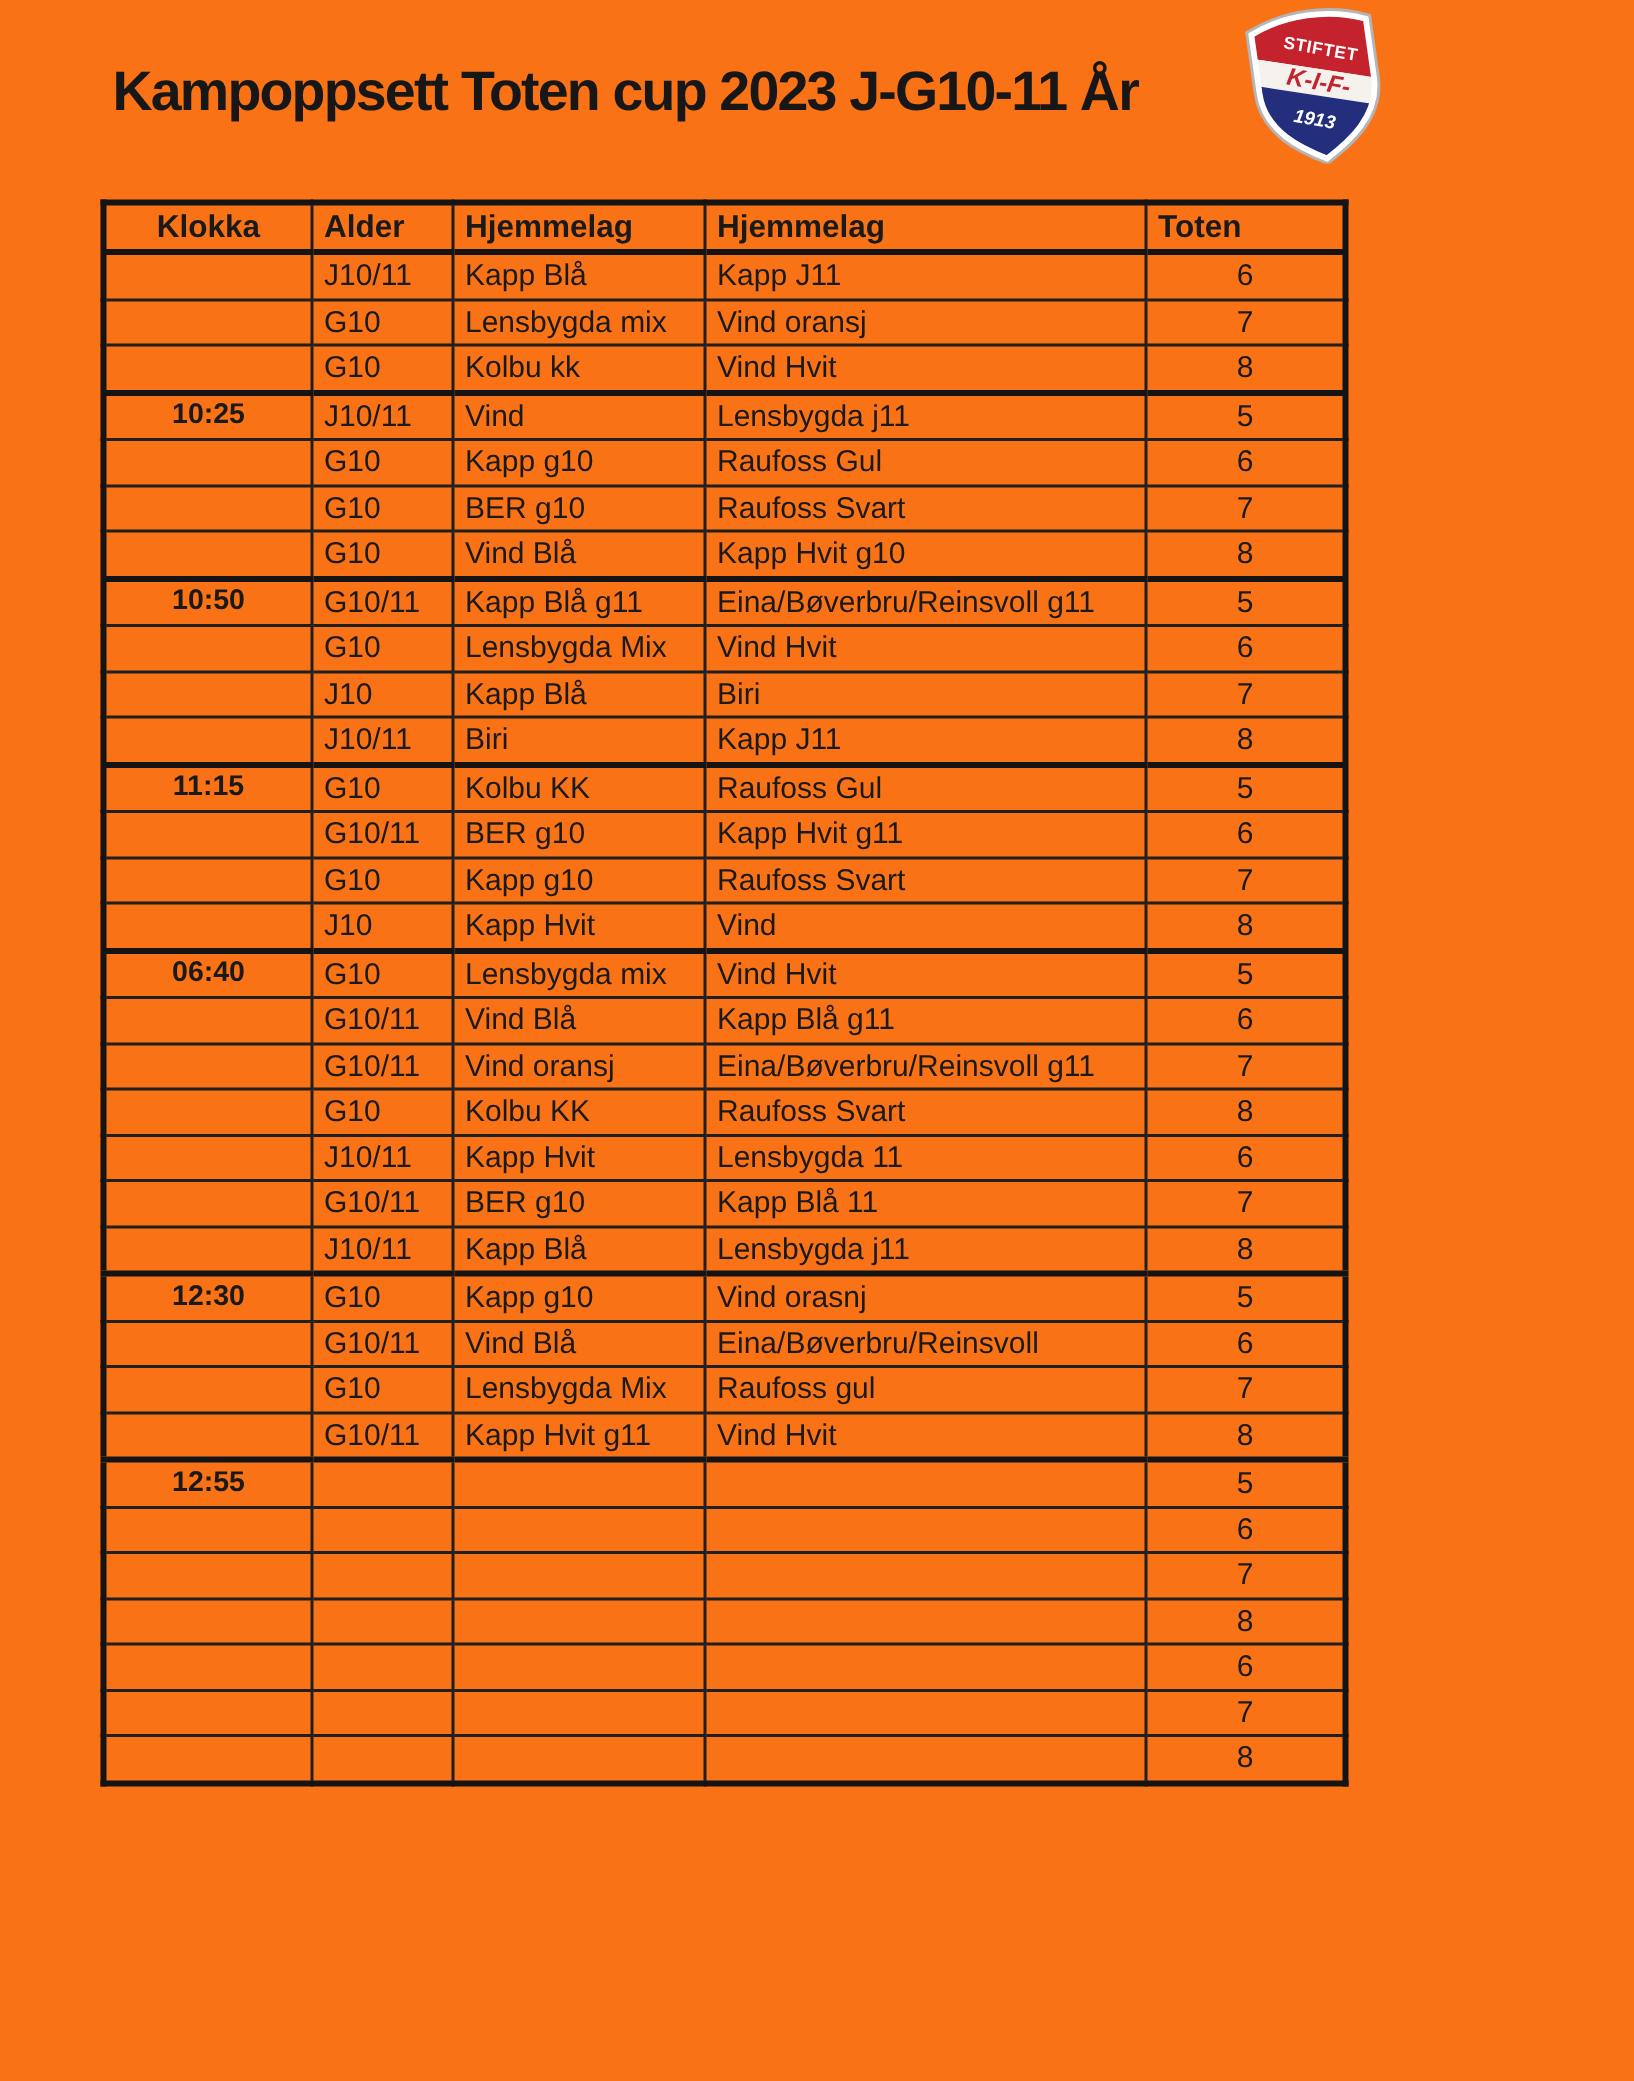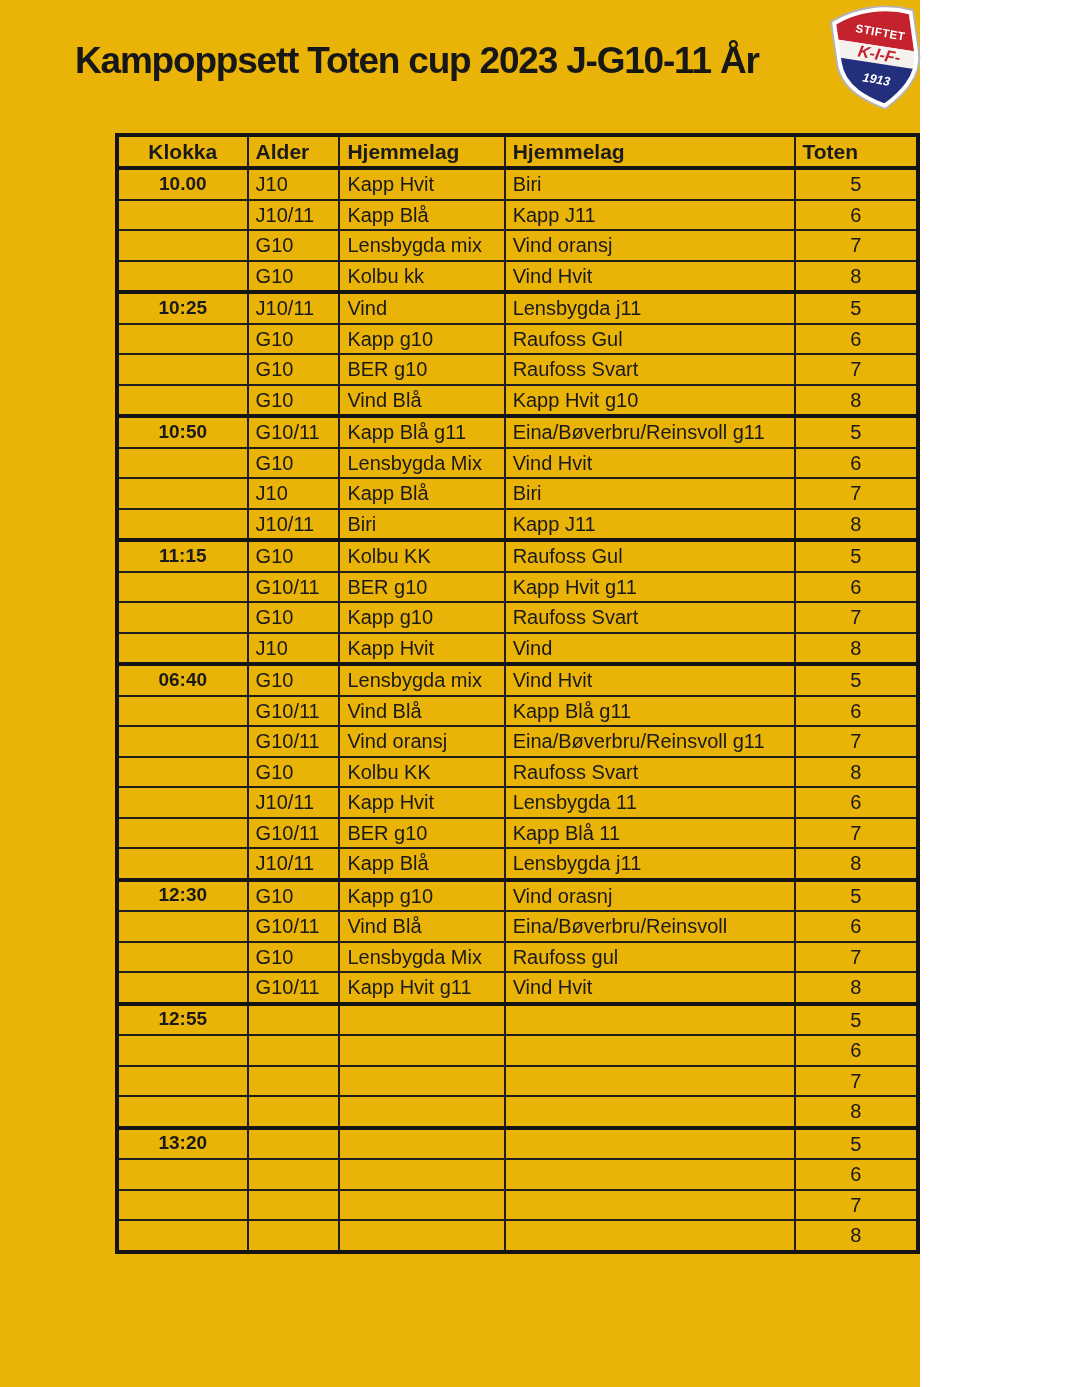--- a/index.html
+++ b/index.html
@@ -10,23 +10,23 @@
   body {
     width: 1089px;
     height: 1387px;
     font-family: "Liberation Sans", sans-serif;
     color: #1a1a1a;
     position: relative;
     overflow: hidden;
   }
   .page {
     position: relative;
-    width: 920px;
+    width: 1089px;
     height: 1387px;
-    background: #eab308;
+    background: #f97316;
   }
   .page-title {
     position: absolute;
     left: 75px;
     top: 40px;
     margin: 0;
     font-size: 37px;
     font-weight: bold;
     letter-spacing: -1.2px;
     color: #171717;
@@ -39,21 +39,20 @@
     width: 104px;
     height: 104px;
   }
   .schedule-table {
     position: absolute;
     left: 67px;
     top: 133px;
     border-collapse: collapse;
     table-layout: fixed;
     border: 4px solid #141414;
-    margin-left: 48px;
   }
   .schedule-table th,
   .schedule-table td {
     border: 2px solid #1f1f1f;
     padding: 0 7px;
     height: 28.5px;
     font-size: 20px;
     line-height: 1.1;
     white-space: nowrap;
     overflow: hidden;
@@ -115,27 +114,20 @@
     <thead>
       <tr>
         <th class="center">Klokka</th>
         <th>Alder</th>
         <th>Hjemmelag</th>
         <th>Hjemmelag</th>
         <th>Toten</th>
       </tr>
     </thead>
     <tbody id="schedule-body">
-        <tr class="block-start">
-          <td class="klokka">10.00</td>
-          <td class="alder">J10</td>
-          <td class="hjemmelag">Kapp Hvit</td>
-          <td class="bortelag">Biri</td>
-          <td class="bane">5</td>
-        </tr>
         <tr>
           <td class="klokka"></td>
           <td class="alder">J10/11</td>
           <td class="hjemmelag">Kapp Blå</td>
           <td class="bortelag">Kapp J11</td>
           <td class="bane">6</td>
         </tr>
         <tr>
           <td class="klokka"></td>
           <td class="alder">G10</td>
@@ -332,27 +324,20 @@
           <td class="bortelag"></td>
           <td class="bane">7</td>
         </tr>
         <tr>
           <td class="klokka"></td>
           <td class="alder"></td>
           <td class="hjemmelag"></td>
           <td class="bortelag"></td>
           <td class="bane">8</td>
         </tr>
-        <tr class="block-start">
-          <td class="klokka">13:20</td>
-          <td class="alder"></td>
-          <td class="hjemmelag"></td>
-          <td class="bortelag"></td>
-          <td class="bane">5</td>
-        </tr>
         <tr>
           <td class="klokka"></td>
           <td class="alder"></td>
           <td class="hjemmelag"></td>
           <td class="bortelag"></td>
           <td class="bane">6</td>
         </tr>
         <tr>
           <td class="klokka"></td>
           <td class="alder"></td>

